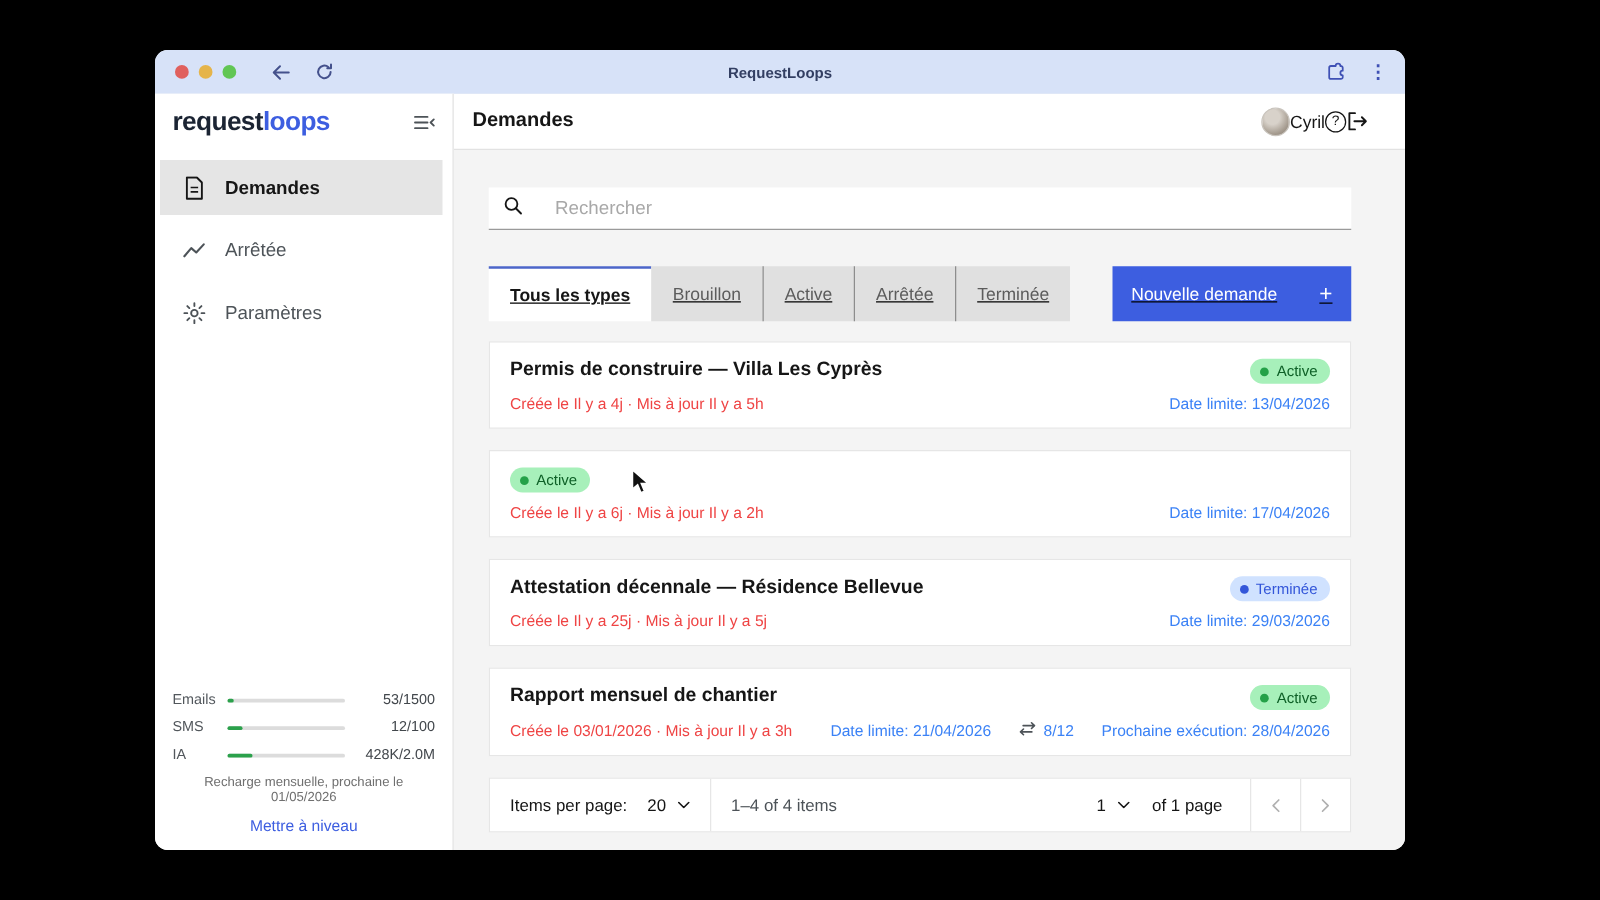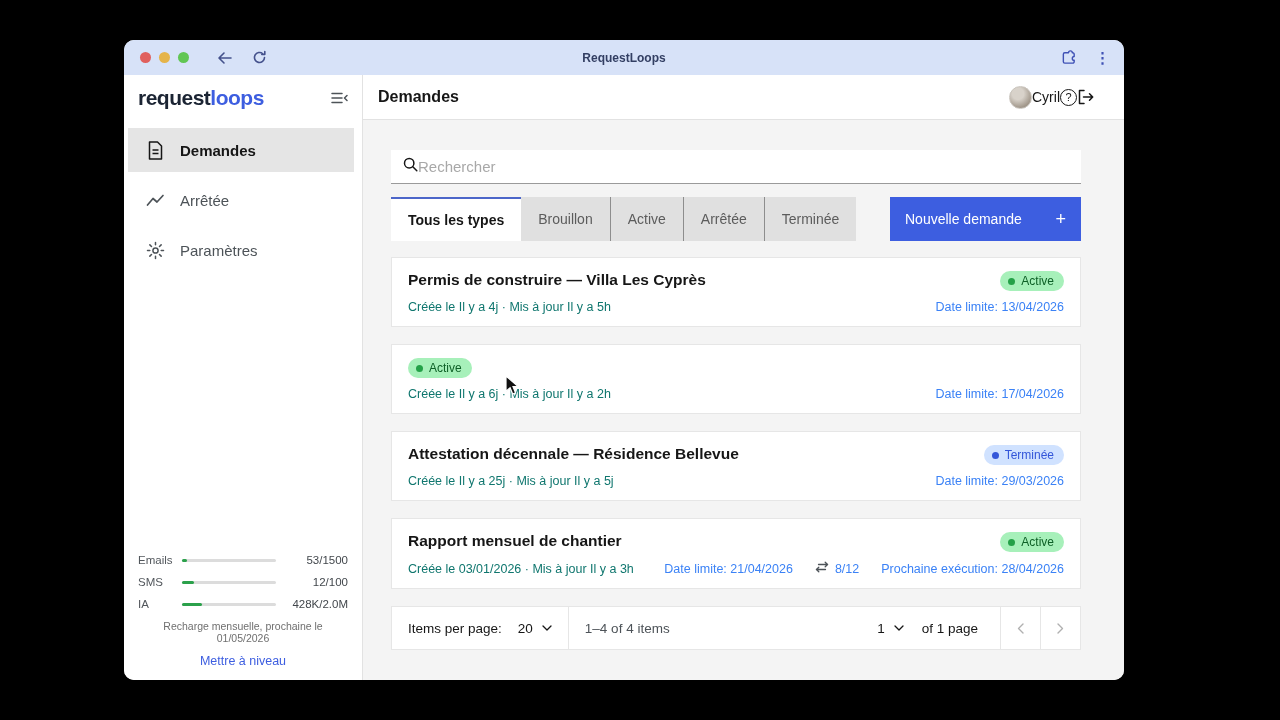--- a/index.html
+++ b/index.html
@@ -65,25 +65,25 @@
   .user-name { font-size:14px; color:#161616; }
   .help-ico {
     width:17px; height:17px; border-radius:50%; border:1.3px solid #161616;
     font-size:11px; display:flex; align-items:center; justify-content:center; color:#161616; cursor:pointer;
   }
   .logout-ico { display:flex; cursor:pointer; }
   .main-body { padding:30px 43px 0 28px; flex:1; }
   
   .search-bar {
     height:34px; background:#fff; border-bottom:1px solid #9a9a9a;
-    display:flex; align-items:center; padding:0 12px; gap:0;
+    display:flex; align-items:center; padding:0 12px; gap:26px;
   }
   .search-placeholder { font-size:15px; color:#a8a8a8; }
   
-  .tabs-row { margin-top:13px; display:flex; align-items:center; }
+  .tabs-row { margin-top:29px; display:flex; align-items:center;text-decoration:underline; }
   .tabs { display:flex; height:44px; }
   .tab {
     display:flex; align-items:center; padding:0 17px; font-size:14px; cursor:pointer;
     background:#e0e0e0; color:#5c5c5c; position:relative;
   }
   .tab.gray + .tab.gray { border-left:1px solid #8d8d8d; }
   .tab.active {
     background:#ffffff; color:#161616; font-weight:700; border-top:2.5px solid #4c66c9;
   }
   .new-btn {
@@ -103,21 +103,21 @@
   .badge {
     display:inline-flex; align-items:center; gap:6px; font-size:12px;
     padding:3px 10px 3px 8px; border-radius:999px;
   }
   .badge .dot { width:7px; height:7px; border-radius:50%; }
   .badge-active { background:#a7f0ba; color:#0e6027; }
   .badge-active .dot { background:#24a148; }
   .badge-done { background:#d0e2ff; color:#3356d9; }
   .badge-done .dot { background:#3356d9; }
   .card-bottom { display:flex; align-items:center; justify-content:space-between; margin-top:9px; }
-  .card-meta { font-size:12.5px; color:#0f766e;text-align:center; }
+  .card-meta { font-size:12.5px; color:#ef4444;text-align:center; }
   .card-right-meta { display:flex; align-items:center; gap:22px; font-size:12.5px; color:#3b82f6;justify-content:flex-end; }
   .recur { display:flex; align-items:center; gap:6px; }
   
   .pagination {
     margin-top:16px; height:44px; background:#fff; border:1px solid #e6e6e6;
     display:flex; align-items:center; font-size:13.5px; color:#161616;
   }
   .pg-left { display:flex; align-items:center; padding-left:16px; height:100%;text-align:center; }
   .pg-select { display:flex; align-items:center; gap:9px; margin-left:16px; cursor:pointer; }
   .pg-divider { width:1px; height:100%; background:#e6e6e6; margin:0 0; }

